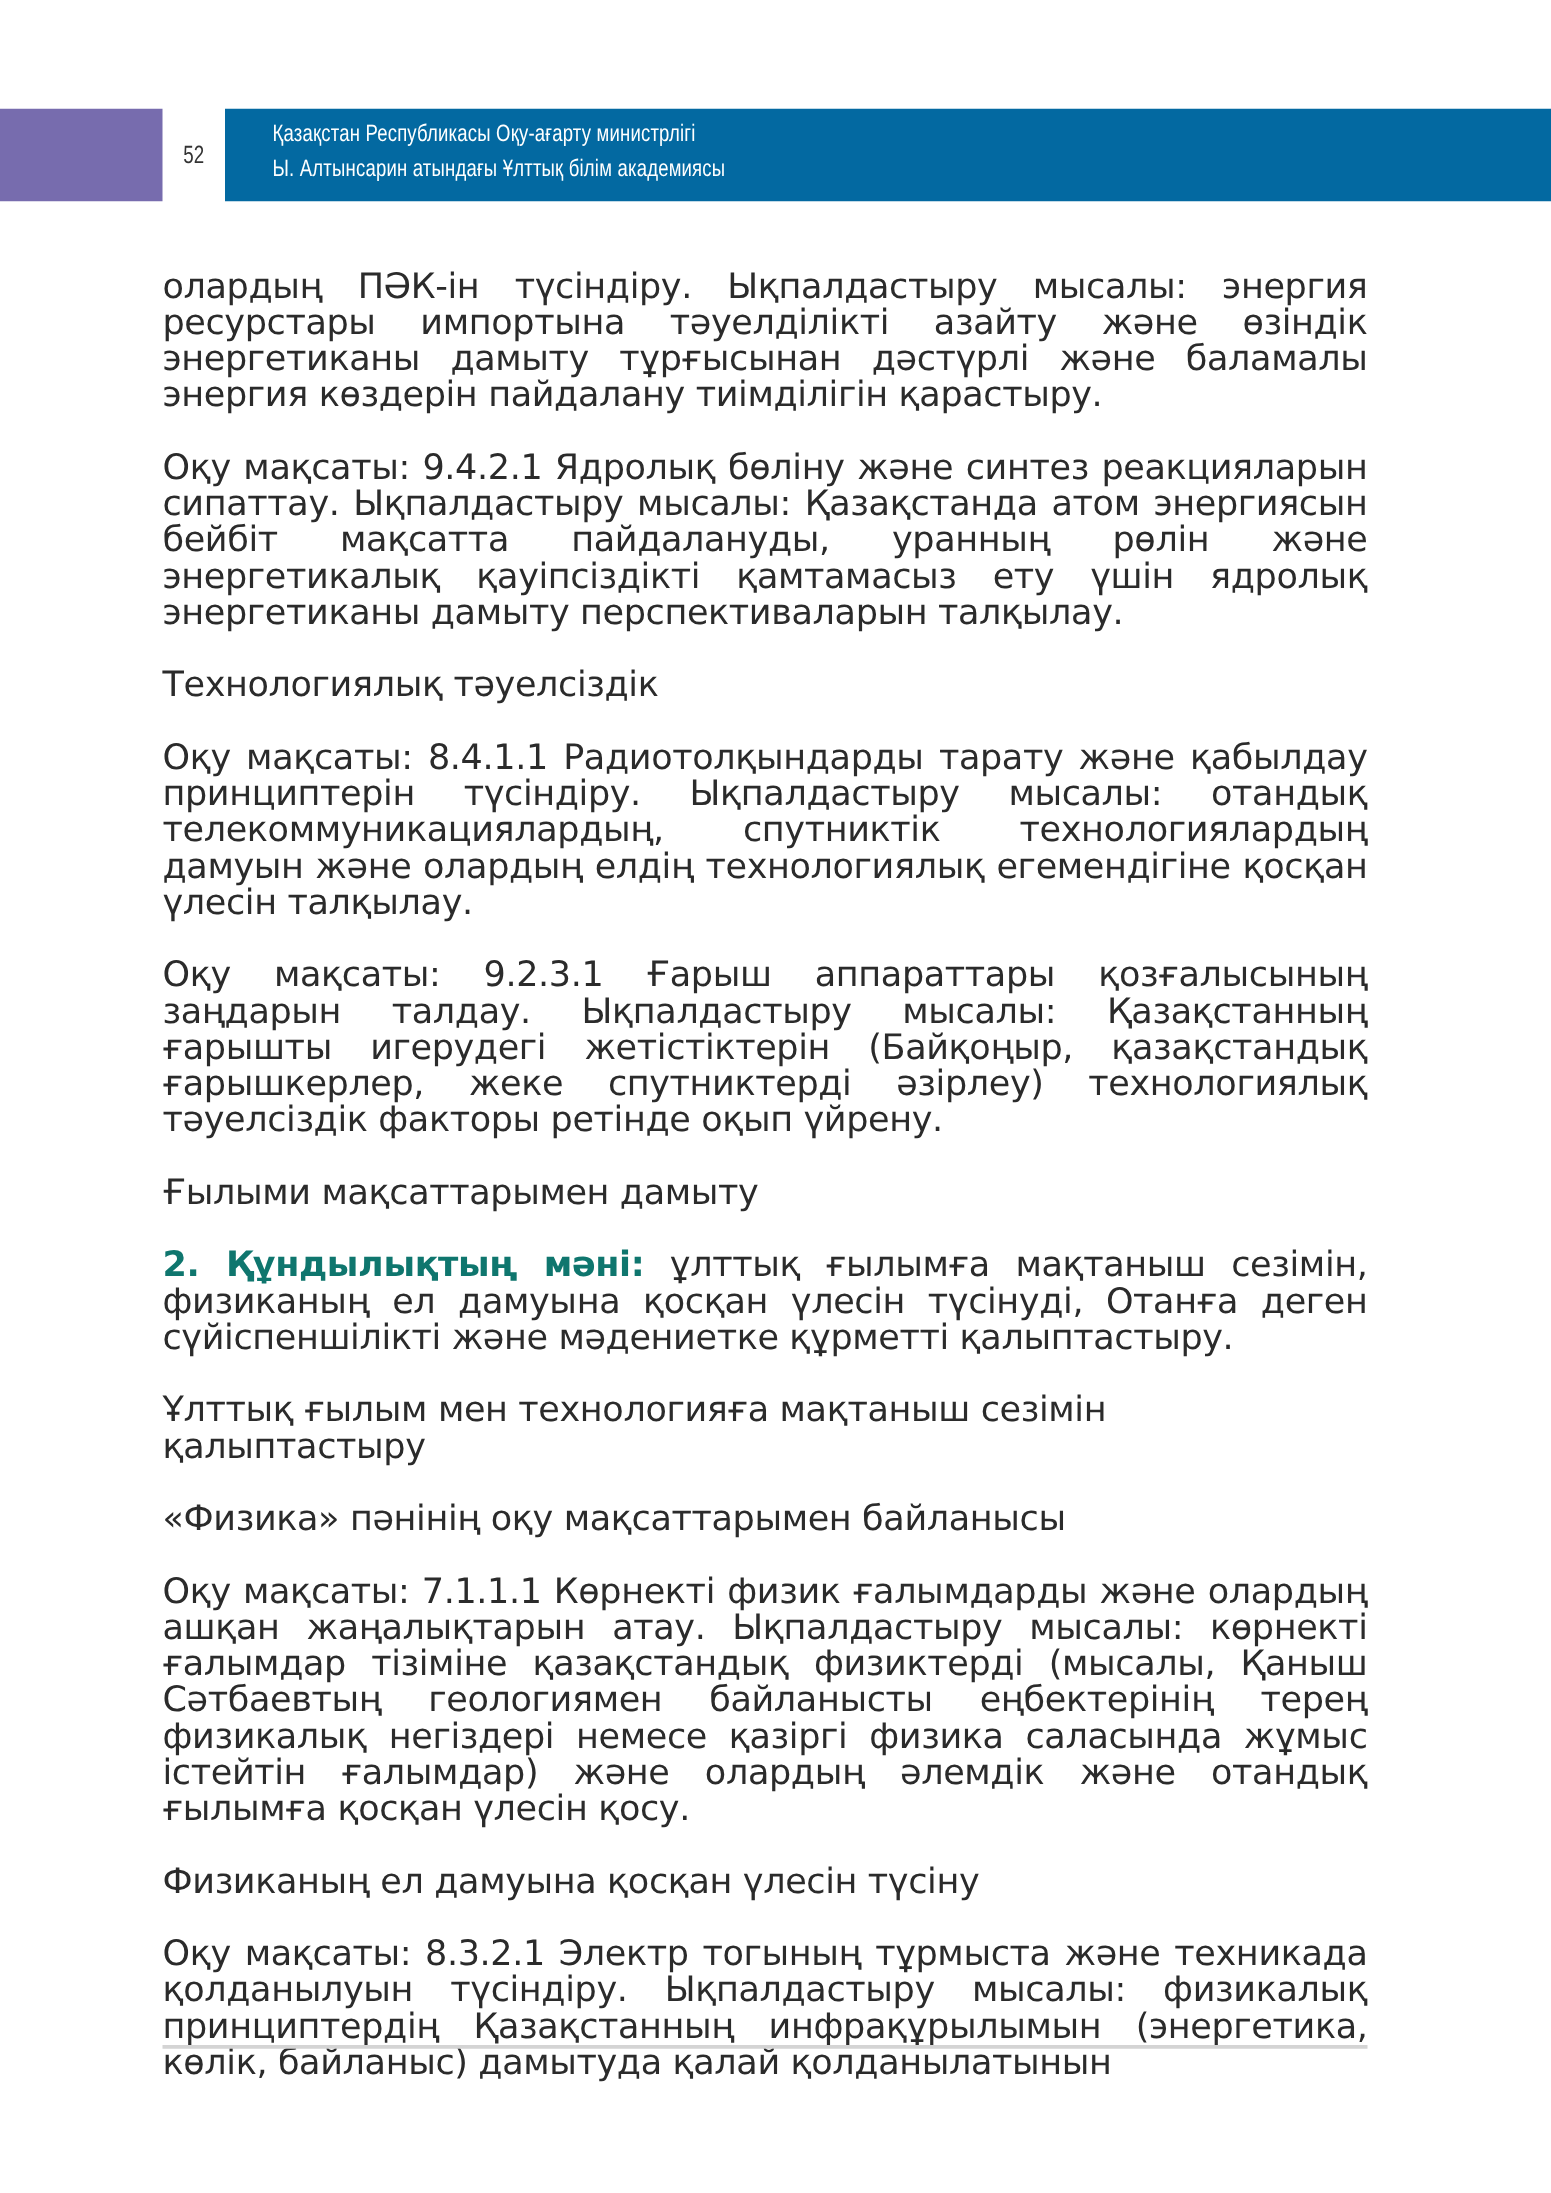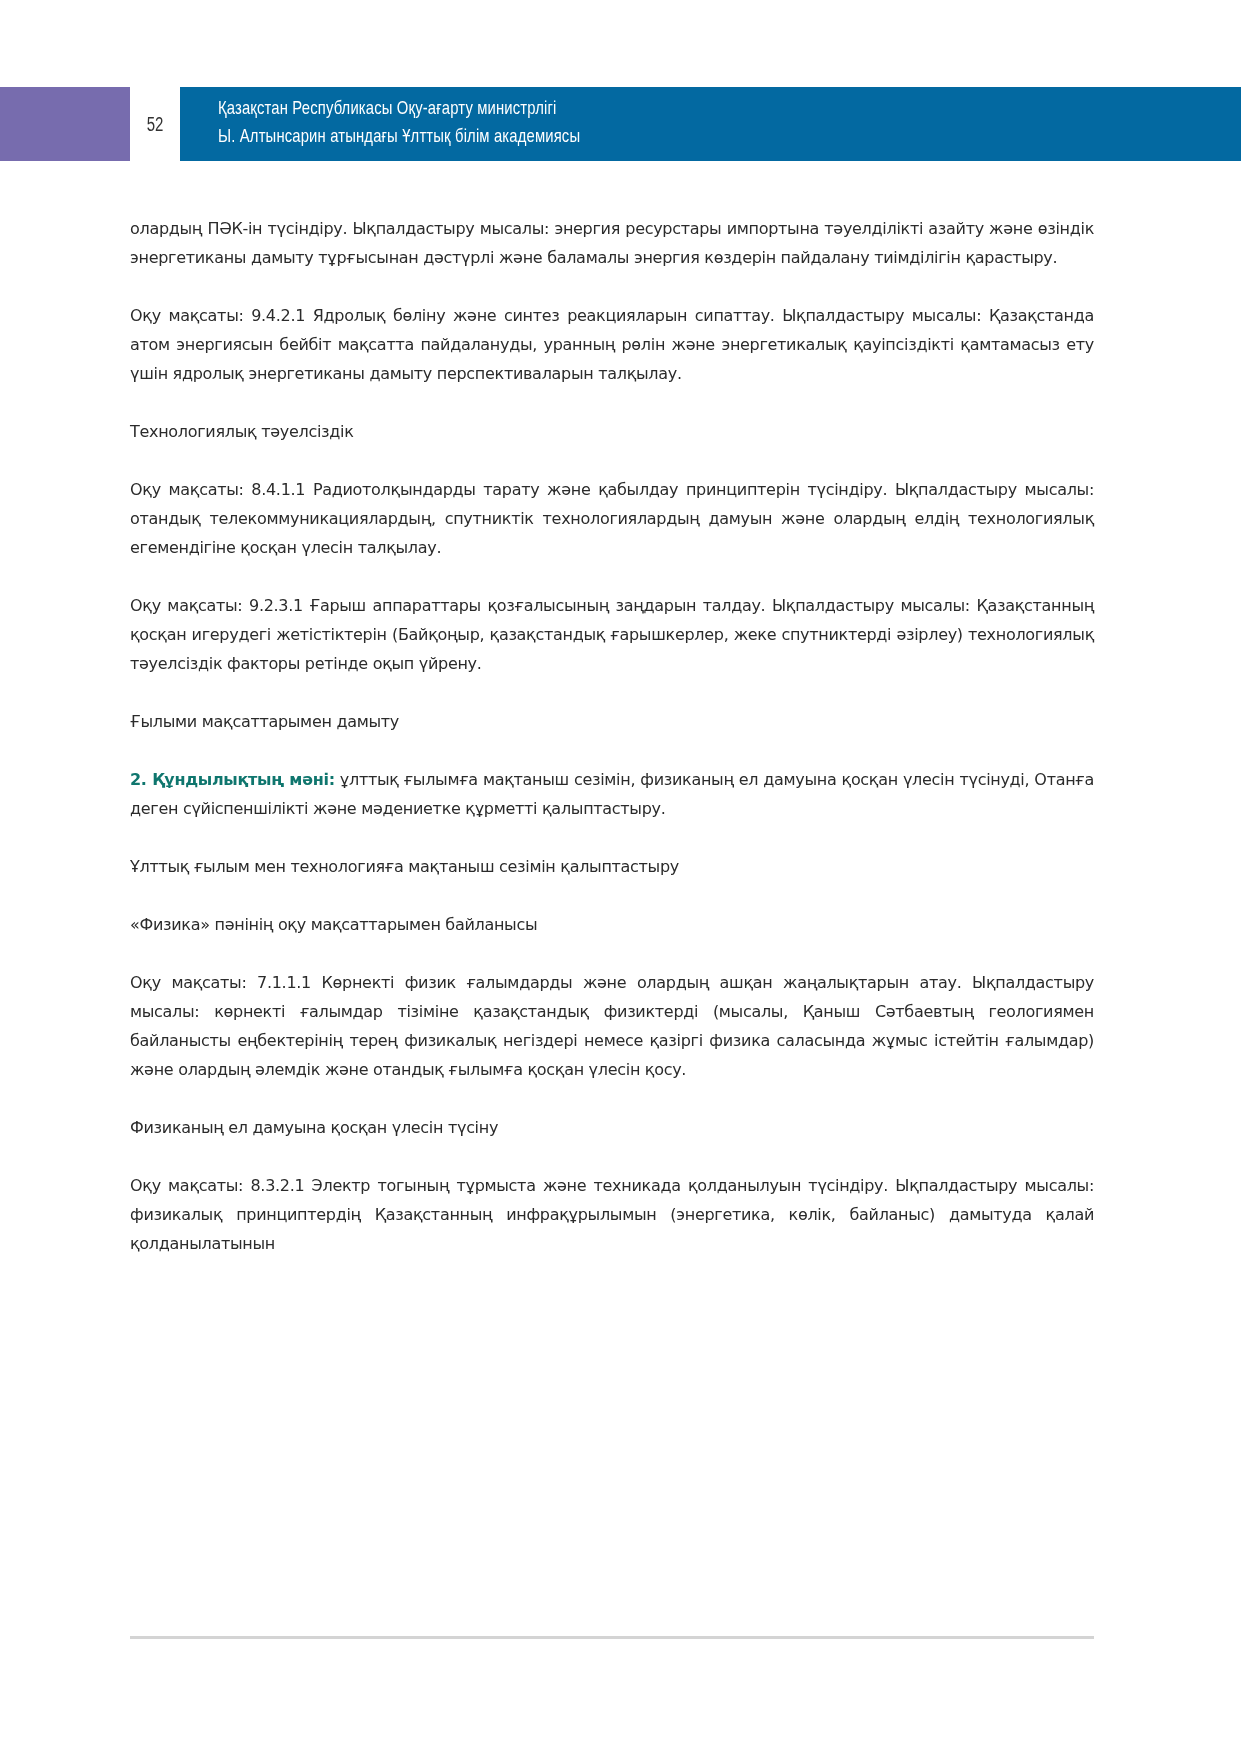--- a/index.html
+++ b/index.html
@@ -64,21 +64,21 @@
       letter-spacing: 0.2px;
     }
     .header-line.l1 { top: 10px; }
     .header-line.l2 { top: 38px; }
 
     .content {
       position: absolute;
       left: 130px;
       top: 214px;
       width: 964px;
-      font-size: 16px;
+      font-size: 28px;
       line-height: 29px;
       letter-spacing: -0.3px;
     }
     .content p {
       margin: 0 0 29px 0;
       text-align: justify;
       hyphens: manual;
     }
     .content p.heading {
       text-align: left;
@@ -106,21 +106,21 @@
     <div class="header-line l1">Қазақстан Республикасы Оқу-ағарту министрлігі</div>
     <div class="header-line l2">Ы. Алтынсарин атындағы Ұлттық білім академиясы</div>
   </div>
 </div>
 
 <div class="content">
   <p>олардың ПӘК-ін түсіндіру. Ықпалдастыру мысалы: энергия ресурстары импортына тәуелділікті азайту және өзіндік энергетиканы дамыту тұрғысынан дәстүрлі және баламалы энергия көздерін пайдалану тиімділігін қарастыру.</p>
   <p>Оқу мақсаты: 9.4.2.1 Ядролық бөліну және синтез реакцияларын сипаттау. Ықпалдастыру мысалы: Қазақстанда атом энергиясын бейбіт мақсатта пайдалануды, уранның рөлін және энергетикалық қауіпсіздікті қамтамасыз ету үшін ядролық энергетиканы дамыту перспективаларын талқылау.</p>
   <p class="heading">Технологиялық тәуелсіздік</p>
   <p>Оқу мақсаты: 8.4.1.1 Радиотолқындарды тарату және қабылдау принциптерін түсіндіру. Ықпалдастыру мысалы: отандық телекоммуникациялардың, спутниктік технологиялардың дамуын және олардың елдің технологиялық егемендігіне қосқан үлесін талқылау.</p>
-  <p>Оқу мақсаты: 9.2.3.1 Ғарыш аппараттары қозғалысының заңдарын талдау. Ықпалдастыру мысалы: Қазақстанның қосқан игерудегі жетістіктерін (Байқоңыр, қазақстандық ғарышкерлер, жеке спутниктерді әзірлеу) технологиялық тәуелсіздік факторы ретінде оқып үйрену.</p>
+  <p>Оқу мақсаты: 9.2.3.1 Ғарыш аппараттары қозғалысының заңдарын талдау. Ықпалдастыру мысалы: Қазақстанның ғарышты игерудегі жетістіктерін (Байқоңыр, қазақстандық ғарышкерлер, жеке спутниктерді әзірлеу) технологиялық тәуелсіздік факторы ретінде оқып үйрену.</p>
   <p class="heading">Ғылыми мақсаттарымен дамыту</p>
   <p><span class="bold">2. Құндылықтың мәні:</span><span> ұлттық ғылымға мақтаныш сезімін, физиканың ел дамуына қосқан үлесін түсінуді, Отанға деген сүйіспеншілікті және мәдениетке құрметті қалыптастыру.</span></p>
   <p class="heading">Ұлттық ғылым мен технологияға мақтаныш сезімін қалыптастыру</p>
   <p class="heading">«Физика» пәнінің оқу мақсаттарымен байланысы</p>
   <p>Оқу мақсаты: 7.1.1.1 Көрнекті физик ғалымдарды және олардың ашқан жаңалықтарын атау. Ықпалдастыру мысалы: көрнекті ғалымдар тізіміне қазақстандық физиктерді (мысалы, Қаныш Сәтбаевтың геологиямен байланысты еңбектерінің терең физикалық негіздері немесе қазіргі физика саласында жұмыс істейтін ғалымдар) және олардың әлемдік және отандық ғылымға қосқан үлесін қосу.</p>
   <p class="heading">Физиканың ел дамуына қосқан үлесін түсіну</p>
   <p>Оқу мақсаты: 8.3.2.1 Электр тогының тұрмыста және техникада қолданылуын түсіндіру. Ықпалдастыру мысалы: физикалық принциптердің Қазақстанның инфрақұрылымын (энергетика, көлік, байланыс) дамытуда қалай қолданылатынын</p>
 </div>
 
 <div class="footer-rule"></div>

